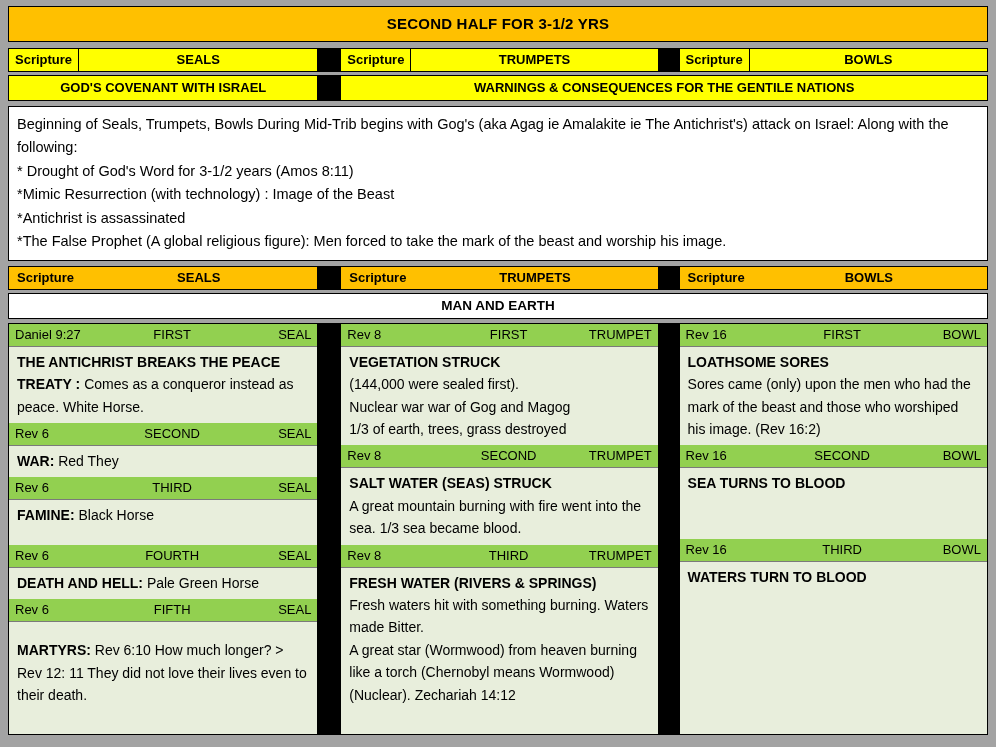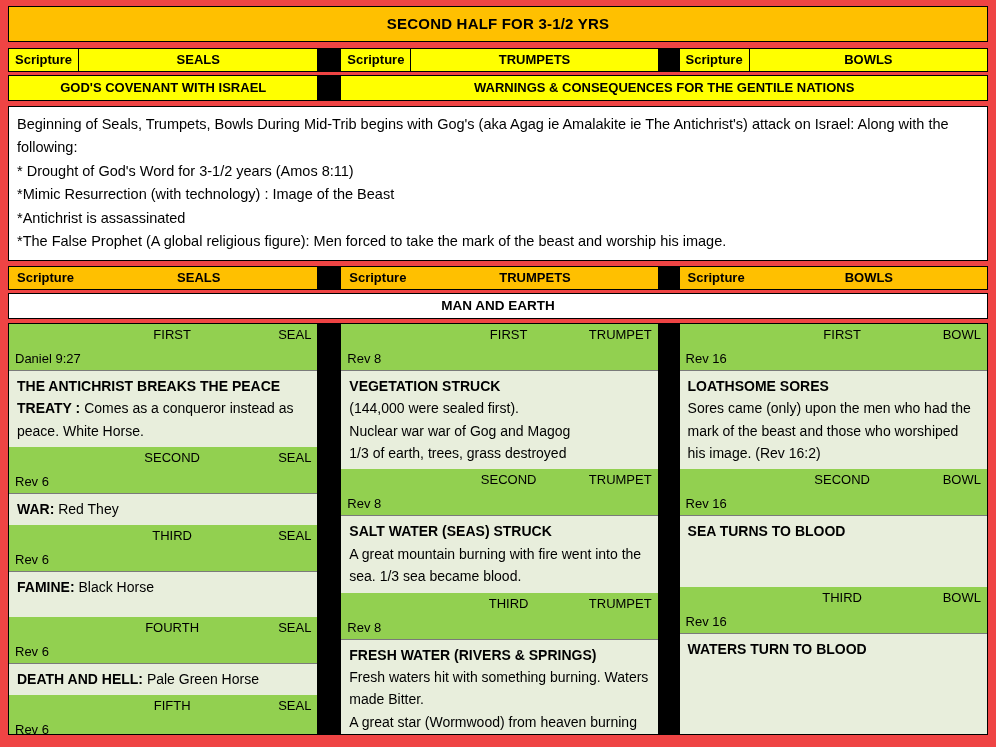--- a/index.html
+++ b/index.html
@@ -11,21 +11,21 @@
     width: 996px;
     height: 747px;
     font-family: "Liberation Sans", sans-serif;
     color: #000000;
     overflow: hidden;
   }
   .page {
     position: relative;
     width: 996px;
     height: 747px;
-    background: #ef4444;
+    background: #a3a3a3;
     box-sizing: border-box;
     padding: 6px 8px 0 8px;
   }
   
   .banner {
     background: #FFC000;
     border: 1px solid #000;
     text-align: center;
     font-weight: bold;
     font-size: 15px;
@@ -141,21 +141,21 @@
 
   .seal-head {
     background: #92D050;
     display: flex;
     font-size: 13px;
     font-weight: normal;
     padding: 3px 6px 4px 6px;
     border-bottom: 1px solid #7a7a7a;
     box-sizing: border-box;
   }
-  .seal-head .ref  { width: 36%; margin-top: 24px; }
+  .seal-head .ref  { width: 36%; }
   .seal-head .ord  { width: 34%; text-align: center; }
   .seal-head .kind { width: 30%; text-align: right; }
 
   .seal-body {
     padding: 4px 8px 5px 8px;
     font-size: 14px;
     line-height: 1.6;
   }
   .seal-body b { font-weight: bold; }
   .seal-body p { margin: 0; }
@@ -258,20 +258,21 @@
         <p><b>DEATH AND HELL:</b><span> Pale Green Horse</span></p>
       </div>
 
       <div class="seal-head">
         <span class="ref">Rev 6</span>
         <span class="ord">FIFTH</span>
         <span class="kind">SEAL</span>
       </div>
       <div class="seal-body">
         <div class="spacer-line"></div>
+        <p><b>MARTYRS:</b><span> Rev 6:10 How much longer? &gt; Rev 12: 11 They did not love their lives even to their death.</span></p>
       </div>
     </div>
 
     <div class="gap"></div>
 
     <div class="col col2">
       <div class="seal-head">
         <span class="ref">Rev 8</span>
         <span class="ord">FIRST</span>
         <span class="kind">TRUMPET</span>

